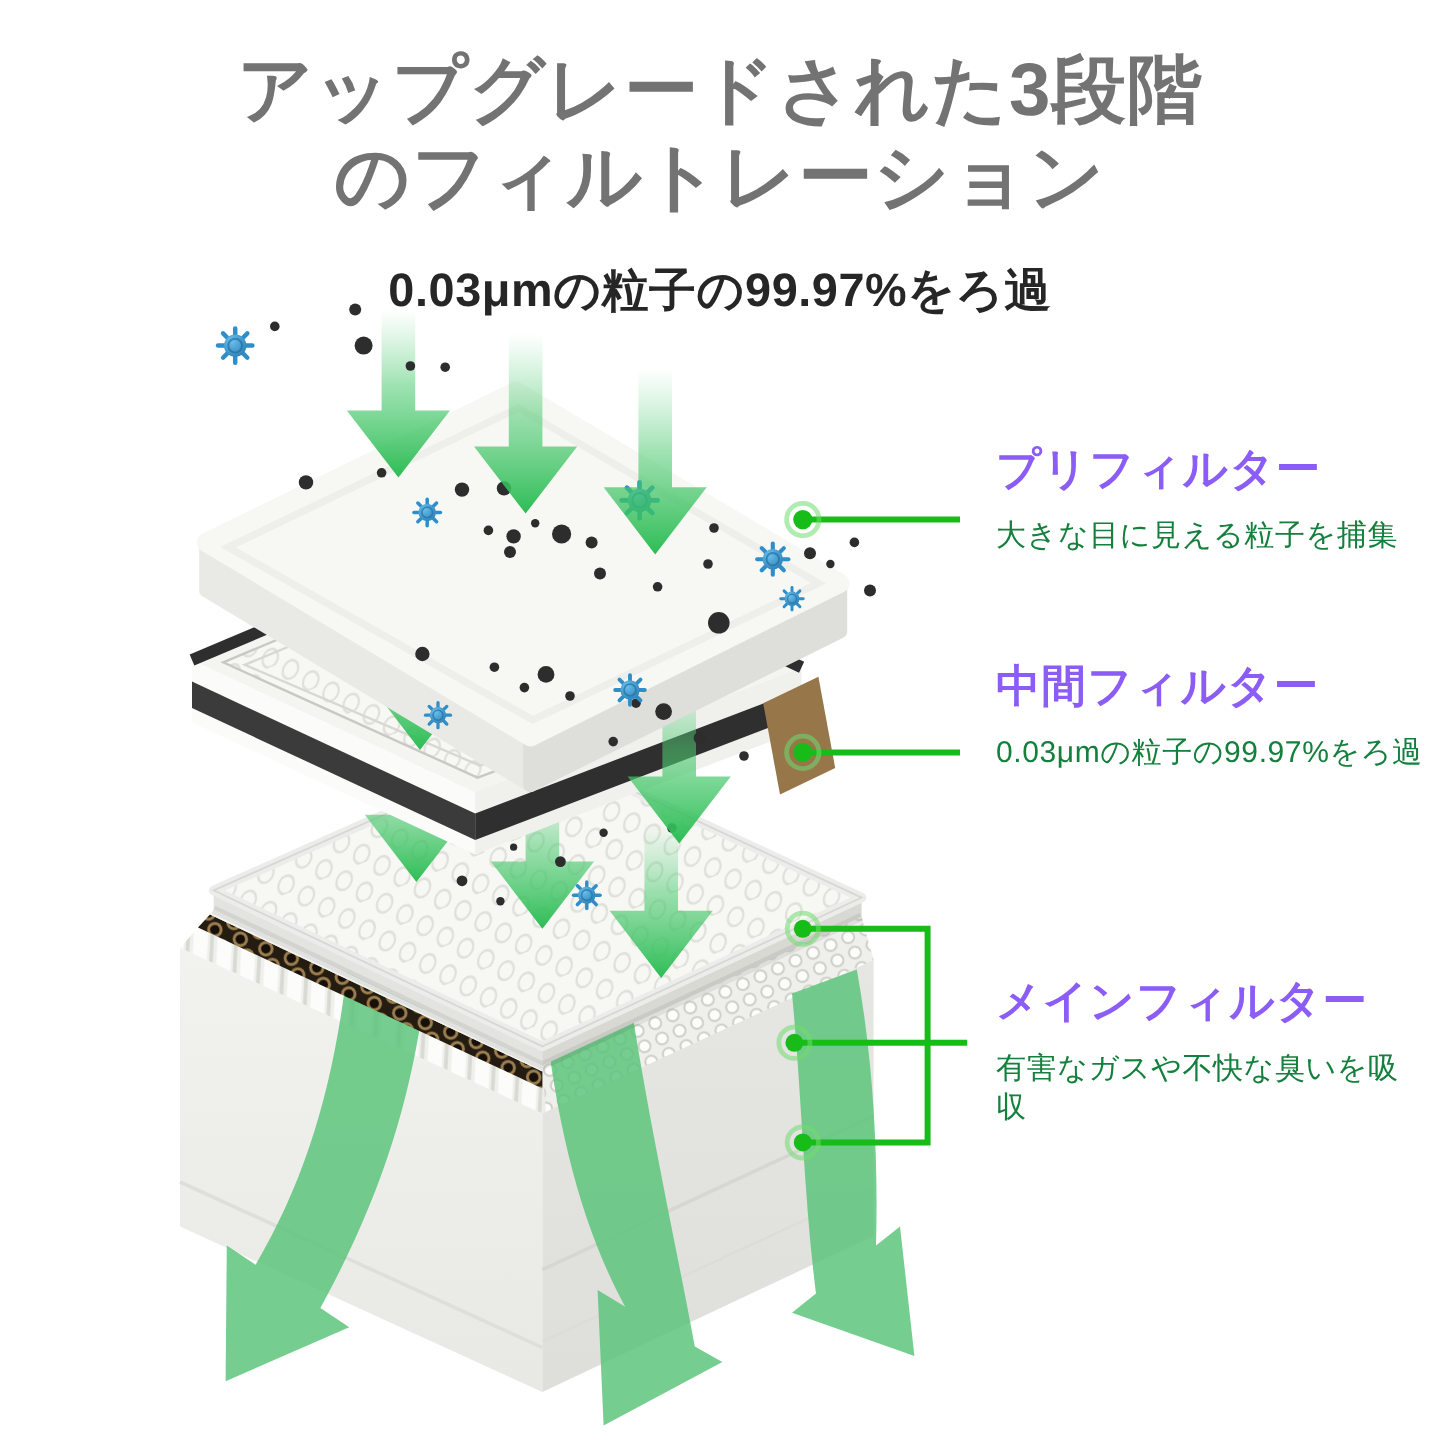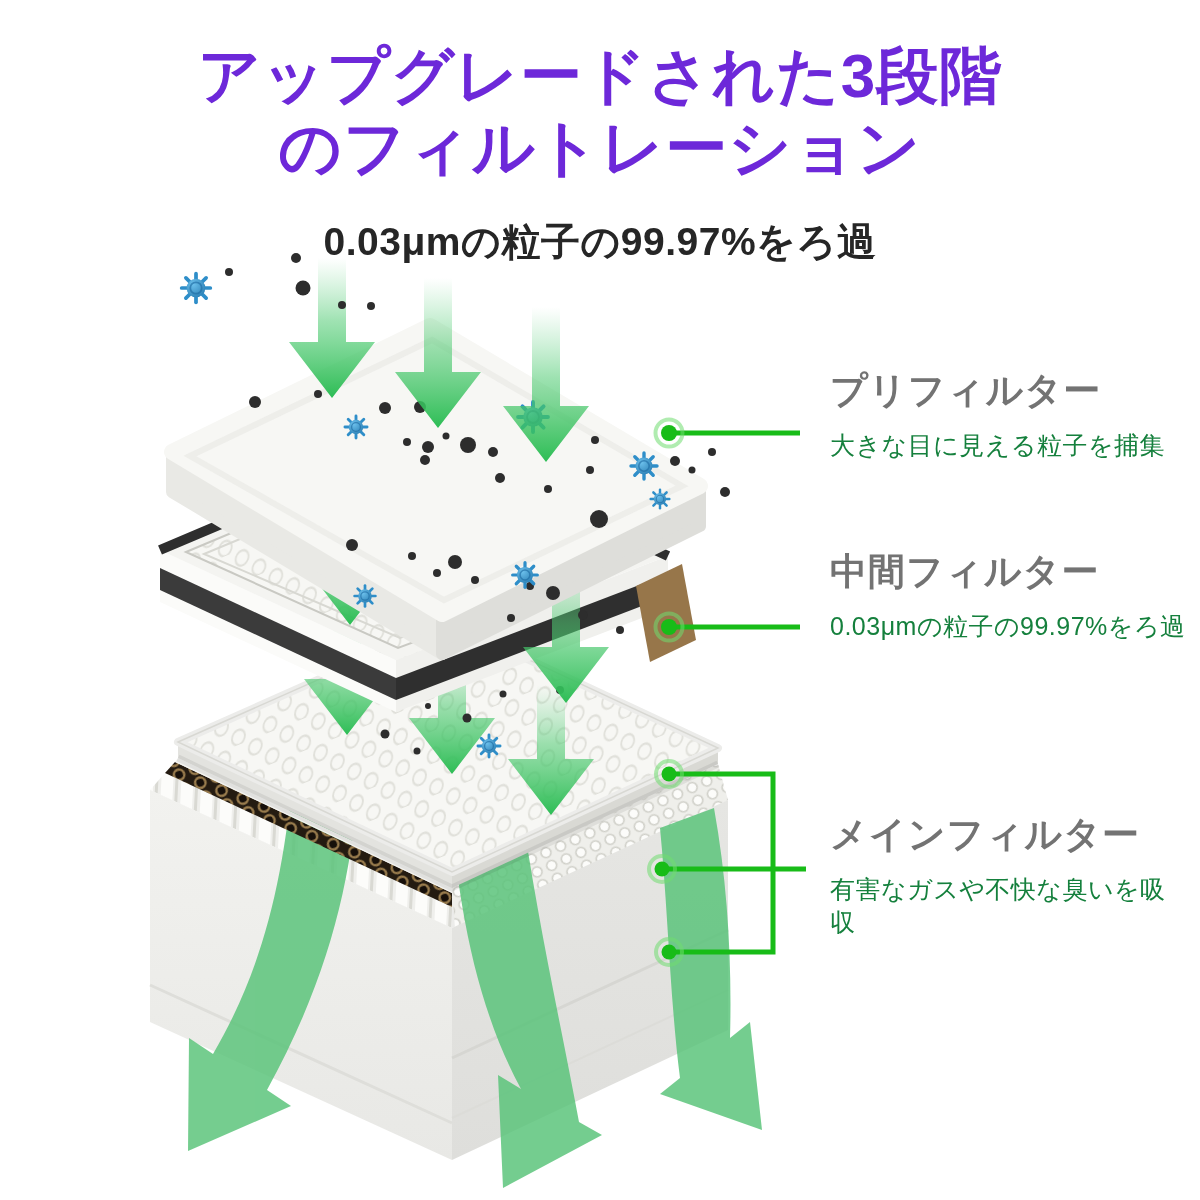--- a/index.html
+++ b/index.html
@@ -2,29 +2,29 @@
 <html><head>
 <meta charset="utf-8">
 <style>
   html,body{margin:0;padding:0;background:#ffffff;}
   .canvas{
     position:relative;width:1200px;height:1200px;background:#ffffff;overflow:hidden;
     font-family:"Liberation Sans",sans-serif;
   }
   .page-title{
     position:absolute;top:40px;left:0;width:1200px;text-align:center;
-    font-size:62px;font-weight:800;color:#6d28d9;line-height:1.16;letter-spacing:1px;
+    font-size:62px;font-weight:800;color:#737373;line-height:1.16;letter-spacing:1px;
   }
   .page-subtitle{
     position:absolute;top:215px;left:0;width:1200px;text-align:center;
     font-size:39px;font-weight:600;color:#262626;letter-spacing:0.5px;
   }
   .diagram{position:absolute;top:0;left:0;}
   .callout{position:absolute;left:830px;width:360px;}
-  .callout .c-title{font-size:37px;font-weight:700;color:#737373;letter-spacing:1px;}
+  .callout .c-title{font-size:37px;font-weight:700;color:#8b5cf6;letter-spacing:1px;}
   .callout .c-desc{font-size:25px;font-weight:500;color:#15803d;margin-top:13px;letter-spacing:0.5px;}
   .co-pre{top:366px;}
   .co-mid{top:547px;}
   .co-main{top:810px;}
 </style>
 </head>
 <body>
 
 <div class="canvas">
 

